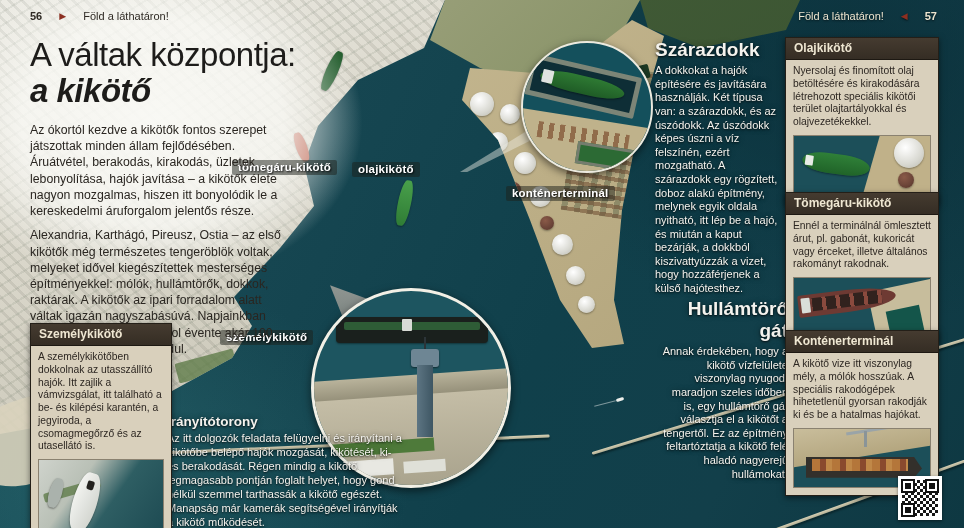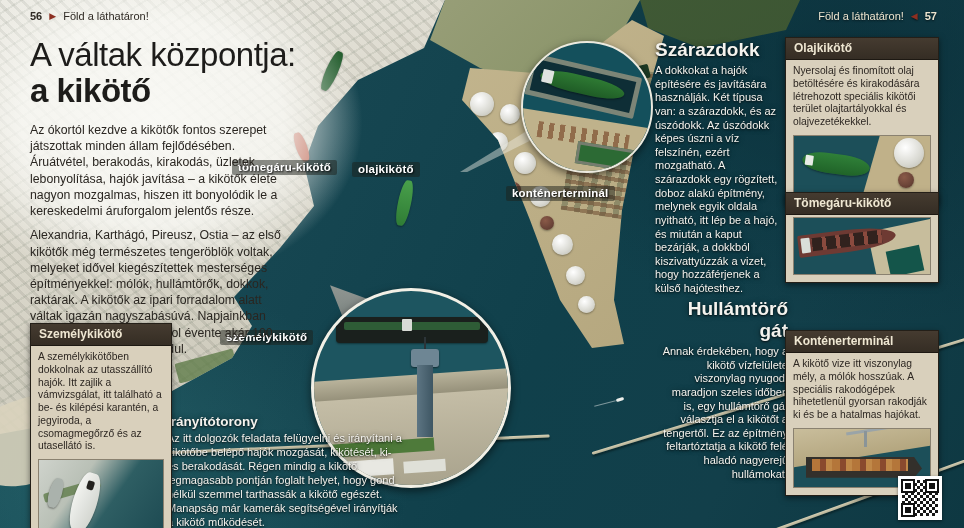--- a/index.html
+++ b/index.html
@@ -66,31 +66,31 @@
   .ra{text-align:right;}
 
   
   .infobox{background:#d9d0bc;border:1px solid #241f18;box-shadow:0 2px 6px rgba(0,0,0,.5);}
   .infobox .hd{background:linear-gradient(#453b30,#352d24);color:#efe7d2;font-size:12px;font-weight:bold;
       padding:3px 8px 4px;border-bottom:1px solid #1d1812;}
   .infobox .bd{padding:5px 7px 4px;font-size:10.3px;line-height:1.24;color:#2d2722;}
   .infobox .ph{position:relative;overflow:hidden;margin:2px 7px 7px;border:1px solid #8a8170;background:#1c4f59;}
 
   
-  .hdr{top:10px;font-size:11px;display:flex;align-items:center;gap:7px;}
+  .hdr{top:10px;font-size:11px;display:flex;align-items:center;gap:17px;}
   .hdr .num{font-weight:bold;}
   .tri{font-size:9px;color:#8c2f21;line-height:1;}
   .hdr-l{left:30px;color:#2f2a24;}
   .hdr-r{right:27px;color:#ece5d0;text-shadow:0 1px 2px rgba(0,0,0,.6);}
   .hdr-r .tri{color:#8c2f21;}
 
   
   .ttl{left:30px;top:38px;color:#1d1c1a;line-height:1.04;letter-spacing:-.5px;}
   .ttl .l1{font-size:33px;font-weight:400;}
-  .ttl .l2{font-size:33px;font-weight:bold;margin-top:2px;}
+  .ttl .l2{font-size:33px;font-weight:bold;margin-top:2px;font-style:italic;}
   .intro{left:30px;top:114px;width:254px;color:#2a2621;font-size:12.3px;line-height:1.32;}
   .intro p{margin:8px 0 7px;}
 
   .qr{left:898px;top:476px;width:40px;height:40px;background:#fff;padding:2px;box-shadow:0 1px 3px rgba(0,0,0,.5);}
   .qr .mod{position:absolute;inset:4px;background:
       repeating-conic-gradient(#171717 0% 25%, #ffffff 0% 50%);background-size:6px 6px;}
   .qr .f{position:absolute;width:10px;height:10px;border:2px solid #111;background:#fff;}
   .qr .f::after{content:"";position:absolute;inset:2px;background:#111;}
   .qr .f1{left:3px;top:3px;} .qr .f2{right:3px;top:3px;} .qr .f3{left:3px;bottom:3px;}
 </style>
@@ -239,20 +239,21 @@
       <div class="abs tank" style="right:6px;top:2px;width:30px;height:30px;"></div>
       <div class="abs tank dark" style="right:16px;top:36px;width:16px;height:16px;"></div>
       <div class="abs ship" style="left:8px;top:18px;width:68px;height:20px;background:linear-gradient(#2f8038,#206328);transform:rotate(8deg);">
         <div class="abs" style="left:3px;top:5px;width:8px;height:10px;background:#e8ebe6;border-radius:1px;"></div>
       </div>
     </div>
   </div>
 
   <div class="abs infobox" style="left:785px;top:192px;width:152px;">
     <div class="hd">Tömegáru-kikötő</div>
+    <div class="bd">Ennél a terminálnál ömlesztett árut, pl. gabonát, kukoricát vagy érceket, illetve általános rakományt rakodnak.</div>
     <div class="ph" style="height:56px;">
       <div class="abs" style="right:-16px;top:6px;width:72px;height:72px;background:#c7bd9c;transform:rotate(-12deg);"></div>
       <div class="abs" style="right:8px;bottom:0px;width:34px;height:26px;background:#14554a;transform:rotate(-12deg);"></div>
       <div class="abs" style="left:4px;top:12px;width:98px;height:22px;background:#6e3a33;transform:rotate(-7deg);border-radius:2px 50% 50% 2px / 2px 50% 50% 2px;">
         <div class="abs" style="left:14px;top:4px;width:70px;height:13px;background:repeating-linear-gradient(90deg,#31221e 0 10px,#8a4a3e 10px 14px);"></div>
         <div class="abs" style="left:3px;top:3px;width:9px;height:15px;background:#d9ded9;border-radius:1px;"></div>
       </div>
     </div>
   </div>
 

